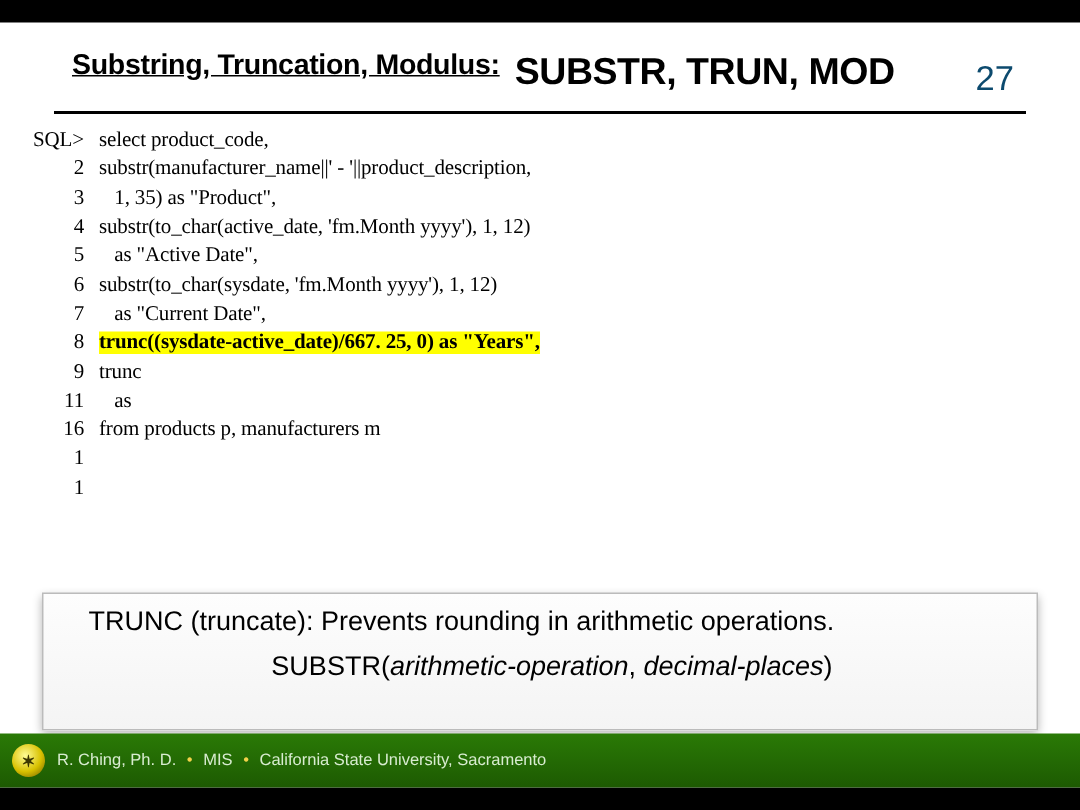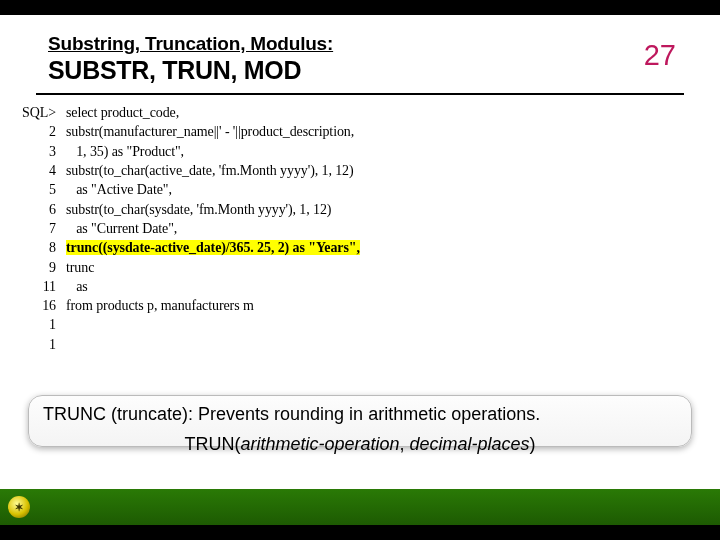--- a/index.html
+++ b/index.html
@@ -1,30 +1,30 @@
 <!DOCTYPE html>
 <html><head>
 <meta charset="utf-8">
 <style>
   * { margin:0; padding:0; box-sizing:border-box; }
   body { width:720px; height:540px; background:#000; overflow:hidden; font-family:Arial,Helvetica,sans-serif; position:relative; }
   .slide { position:absolute; top:15px; left:0; width:720px; height:510px; background:#fff; }
   .header { padding:18px 40px 6px 48px; display:flex; justify-content:space-between; align-items:flex-start; }
-  .hleft { display:flex; flex-direction:column; }
+  .hleft { display:flex; flex-direction:row; }
   .subtitle { font-size:19px; font-weight:bold; text-decoration:underline; color:#000; letter-spacing:-0.2px; }
-  .title { font-size:25px; font-weight:bold; color:#000; margin-top:1px; letter-spacing:-0.3px; }
-  .pagenum { font-size:29px; color:#be185d; padding-top:6px; padding-right:4px; }
+  .title { font-size:25px; font-weight:bold; color:#000; margin-top:1px; letter-spacing:-0.3px;margin-left:10px; }
+  .pagenum { font-size:23px; color:#0c4a6e; padding-top:6px; padding-right:4px; }
   .rule { border:none; border-top:2px solid #000; margin:2px 36px 0 36px; }
   .code { font-family:Liberation Serif, serif; font-size:14px; line-height:1.38; padding:8px 0 0 16px; white-space:pre; color:#000; letter-spacing:-0.1px; }
   .code .gut { display:inline-block; width:50px; text-align:right; padding-right:10px; }
   .code b { font-weight:bold; }
   .hl { background:#ffff00; }
-  .callout { position:absolute; left:28px; top:380px; width:664px; height:52px;
-    background:linear-gradient(#fdfdfd,#f4f4f4); border:1px solid #bbb; border-radius:14px;
-    box-shadow:0 2px 6px rgba(0,0,0,0.3); padding:8px 14px 6px 14px; }
+  .callout { position:absolute; left:28px; top:380px; width:664px; height:92px;
+    background:linear-gradient(#fdfdfd,#f4f4f4); border:1px solid #bbb; border-radius:0;
+    box-shadow:0 2px 6px rgba(0,0,0,0.3); padding:8px 14px 6px 30px; }
   .callout-text1 { font-size:18px; color:#000; }
   .callout-text2 { font-size:18px; color:#000; text-align:center; margin-top:9px; }
   .callout-text2 em { font-style:italic; }
   .greenbar { position:absolute; left:0; bottom:0; width:720px; height:36px;
     background:linear-gradient(#2a7a06,#1d5a02); display:flex; align-items:center; padding-left:8px; gap:8px; }
   .logo { width:22px; height:22px; border-radius:50%;
     background:radial-gradient(circle at 40% 35%,#fffc94,#d8c100 55%,#6b5a00 100%);
     display:flex; align-items:center; justify-content:center; font-size:11px; font-weight:bold; color:#3b3500; }
   .footer { font-size:11px; color:#d8ecd0; }
   .footer .dot { color:#f3d24a; margin:0 4px; }
@@ -44,38 +44,45 @@
   </div>
   <hr class="rule">
 
   <div class="code" id="codeblock"><span class="gut">SQL&gt;</span>select product_code,
 <span class="gut">2</span>substr(manufacturer_name||' - '||product_description,
 <span class="gut">3</span>   1, 35) as "Product",
 <span class="gut">4</span>substr(to_char(active_date, 'fm.Month yyyy'), 1, 12)
 <span class="gut">5</span>   as "Active Date",
 <span class="gut">6</span>substr(to_char(sysdate, 'fm.Month yyyy'), 1, 12)
 <span class="gut">7</span>   as "Current Date",
-<span class="gut">8</span><span class="hl"><b>trunc((sysdate-active_date)/365. 25, 2) as "Years",</b></span>
+<span class="gut">8</span><span class="hl"><b>trunc((sysdate-active_date)/667. 25, 0) as "Years",</b></span>
 <span class="gut">9</span>trunc
 <span class="gut">11</span>   as
 <span class="gut">16</span>from products p, manufacturers m
 <span class="gut">1</span>
 <span class="gut">1</span>
 </div>
 
   <div class="clip">
     
   </div>
 
   <div class="callout">
     <div class="callout-text1">
       <span>TRUNC (truncate): </span><span>Prevents rounding in arithmetic operations.</span>
     </div>
     <div class="callout-text2">
-      <span>TRUN(</span><em>arithmetic-operation</em><span>, </span><em>decimal-places</em><span>)</span>
+      <span>SUBSTR(</span><em>arithmetic-operation</em><span>, </span><em>decimal-places</em><span>)</span>
     </div>
   </div>
 
   <div class="greenbar">
     <div class="logo">✶</div>
+    <div class="footer">
+      <span>R. Ching, Ph. D.</span>
+      <span class="dot">•</span>
+      <span>MIS</span>
+      <span class="dot">•</span>
+      <span>California State University, Sacramento</span>
+    </div>
   </div>
 
 </div>
 
 </body></html>

